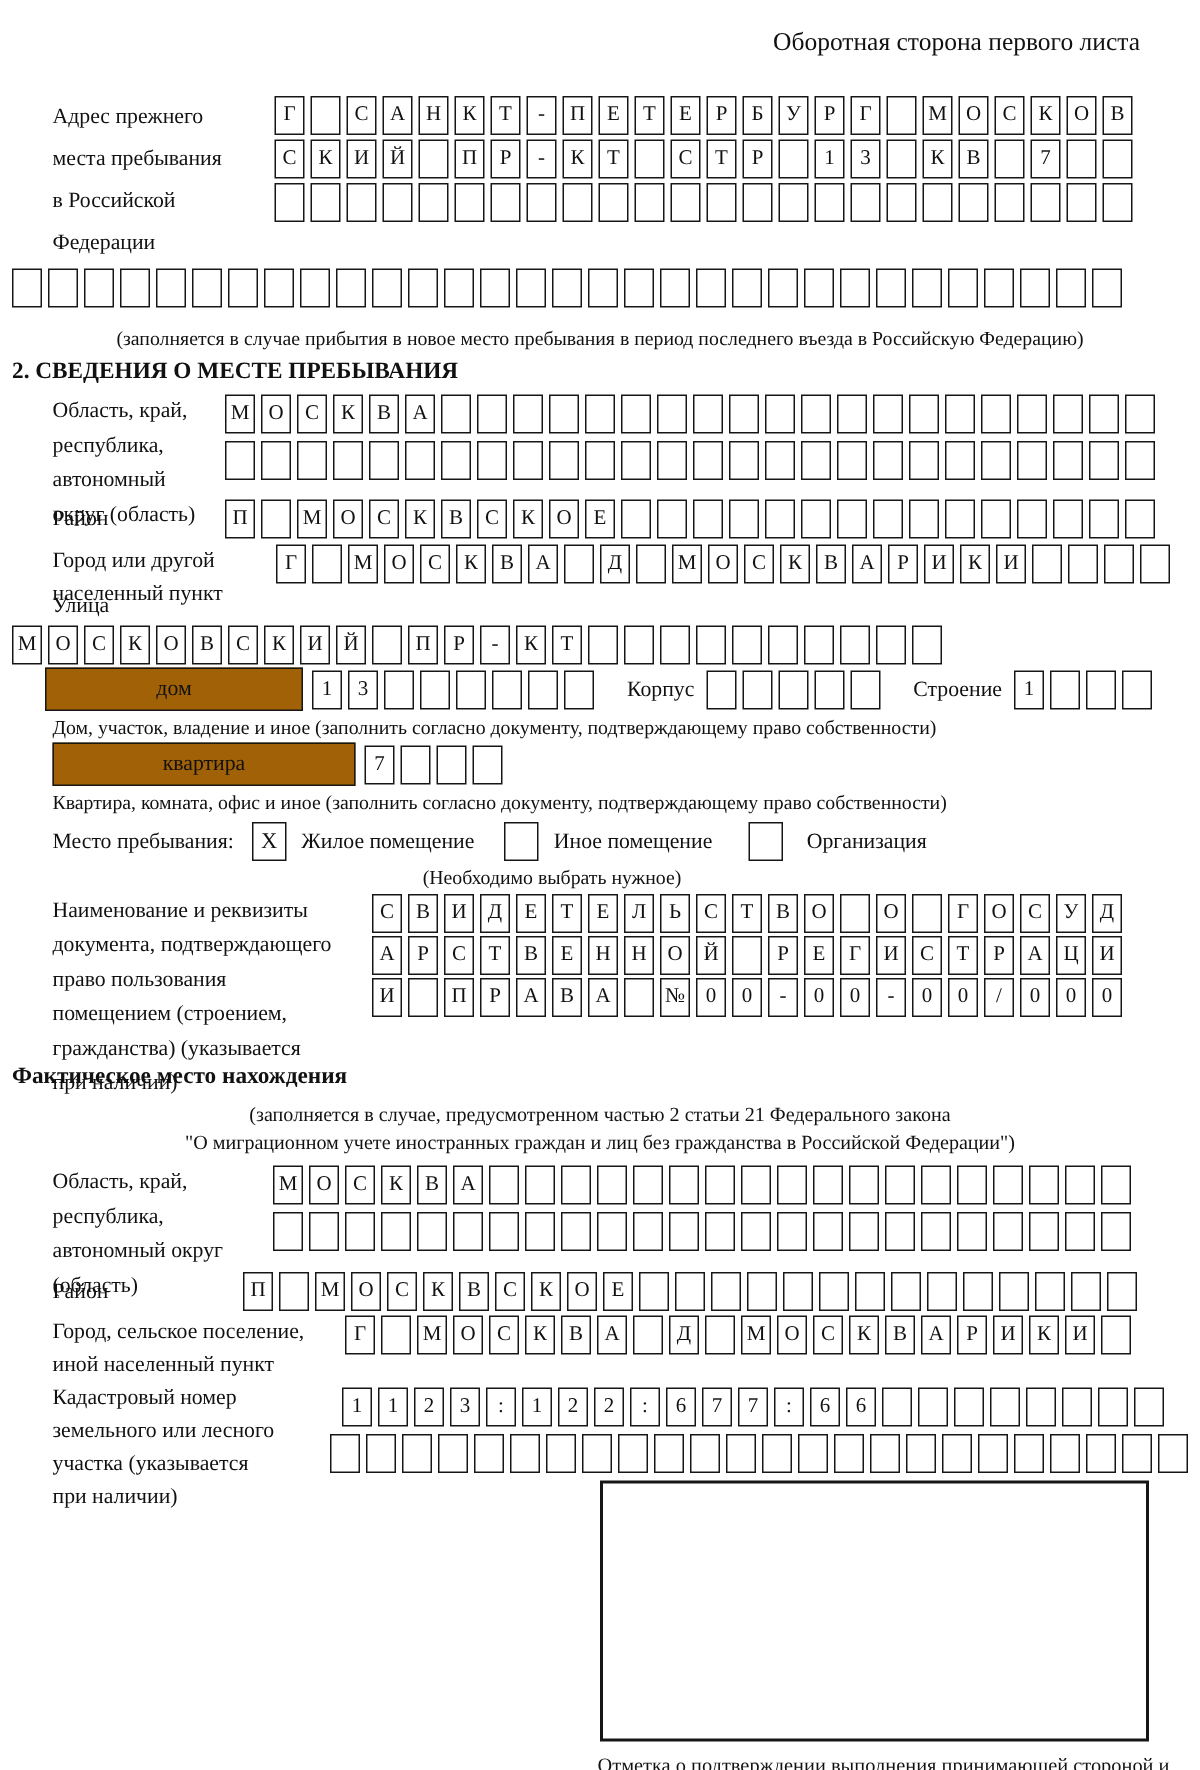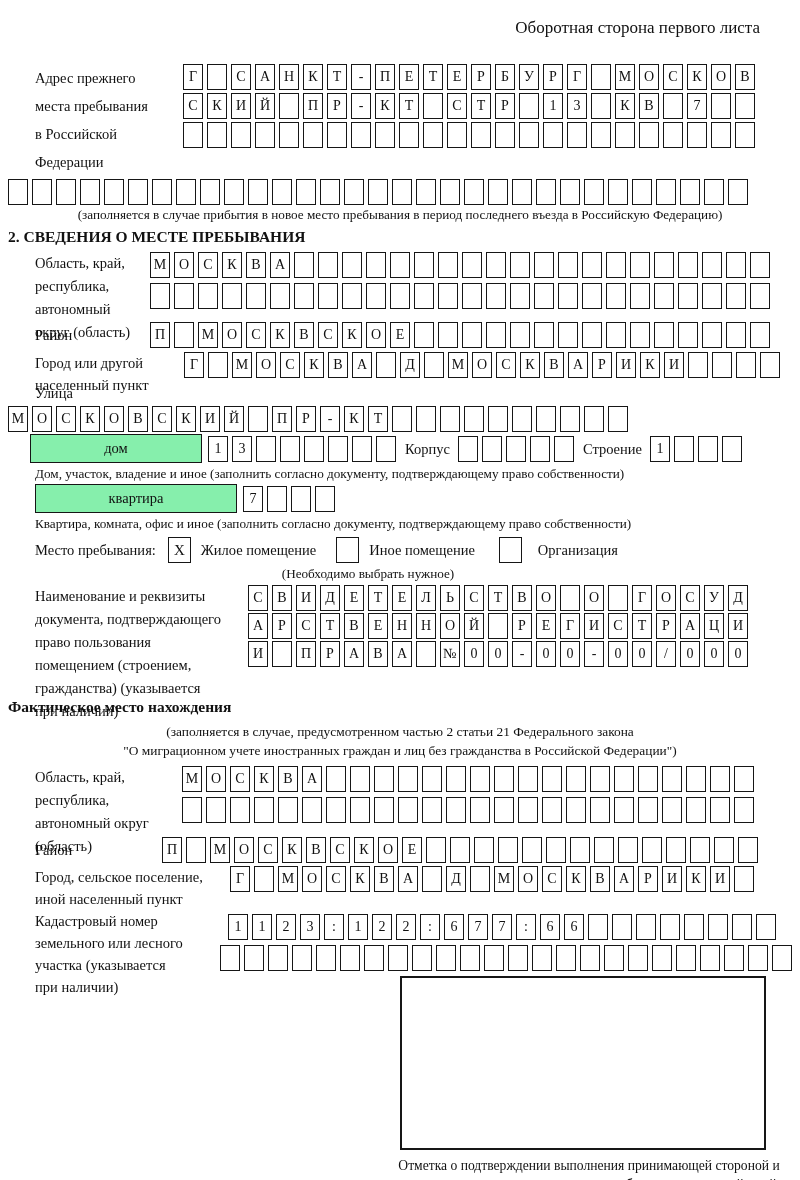--- a/index.html
+++ b/index.html
@@ -34,45 +34,45 @@
     flex:0 0 auto;box-sizing:border-box;
     width:23px;height:26px;
     border:1.6px solid #161616;
     display:flex;align-items:center;justify-content:center;
     font-size:15px;background:#fff;
   }
   .fieldbox{
     flex:0 0 auto;box-sizing:border-box;
     height:29px;border:1.6px solid #161616;
     display:flex;align-items:center;justify-content:center;
-    font-size:14.5px;background:#86efac;
+    font-size:14.5px;background:#a16207;
   }
   .caption{font-size:13.2px;line-height:17px;}
   .center{text-align:center;}
   .sec-title{font-weight:bold;font-size:15.5px;text-align:left;line-height:19px;}
   .inline-lbl{line-height:26px;white-space:nowrap;}
   
   .addr-block{margin-top:26px;}
   .addr-label{width:148px;padding-right:28px;line-height:28px;}
   .addr-row4{margin-top:3px;}
-  .addr-note{margin-top:1px;}
+  .addr-note{margin-top:12px;}
   .title2{margin-top:4px;}
   .obl-block{margin-top:6px;}
   .obl-label{width:115px;padding-right:15px;}
   .rayon-row{margin-top:-22px;}
   .rayon-label{width:115px;line-height:26px;}
   .gorod-block{margin-top:4px;}
   .gorod-label{width:149px;padding-right:15px;line-height:22px;}
   .ulitsa-row{margin-top:-16px;flex-direction:column;}
   .ulitsa-label{width:115px;line-height:26px;}
   .dom-row{margin-top:2px;margin-left:22px;display:flex;align-items:center;}
   .dom-box{width:172px;}
   .kv-box{width:202px;}
   .dom-row .cellrow{margin-left:6px;}
-  .dom-row .inline-lbl{margin-left:9px;margin-right:2px;}
+  .dom-row .inline-lbl{margin-left:22px;margin-right:2px;}
   .field-note{margin-top:2px;padding-left:27px;}
   .kv-row{margin-top:2px;margin-left:27px;display:flex;align-items:center;}
   .mesto-row{margin-top:5px;margin-left:27px;display:flex;align-items:center;}
   .mesto-row .lbl{line-height:26px;white-space:nowrap;}
   .mesto-note{margin-top:2px;margin-left:180px;width:360px;text-align:center;}
   .doc-block{margin-top:3px;}
   .doc-label{width:213px;padding-right:25px;}
   .fact-title{margin-top:-26px;}
   .fact-notes{margin-top:6px;line-height:19px;font-size:13.4px;}
   .fobl-block{margin-top:6px;}

